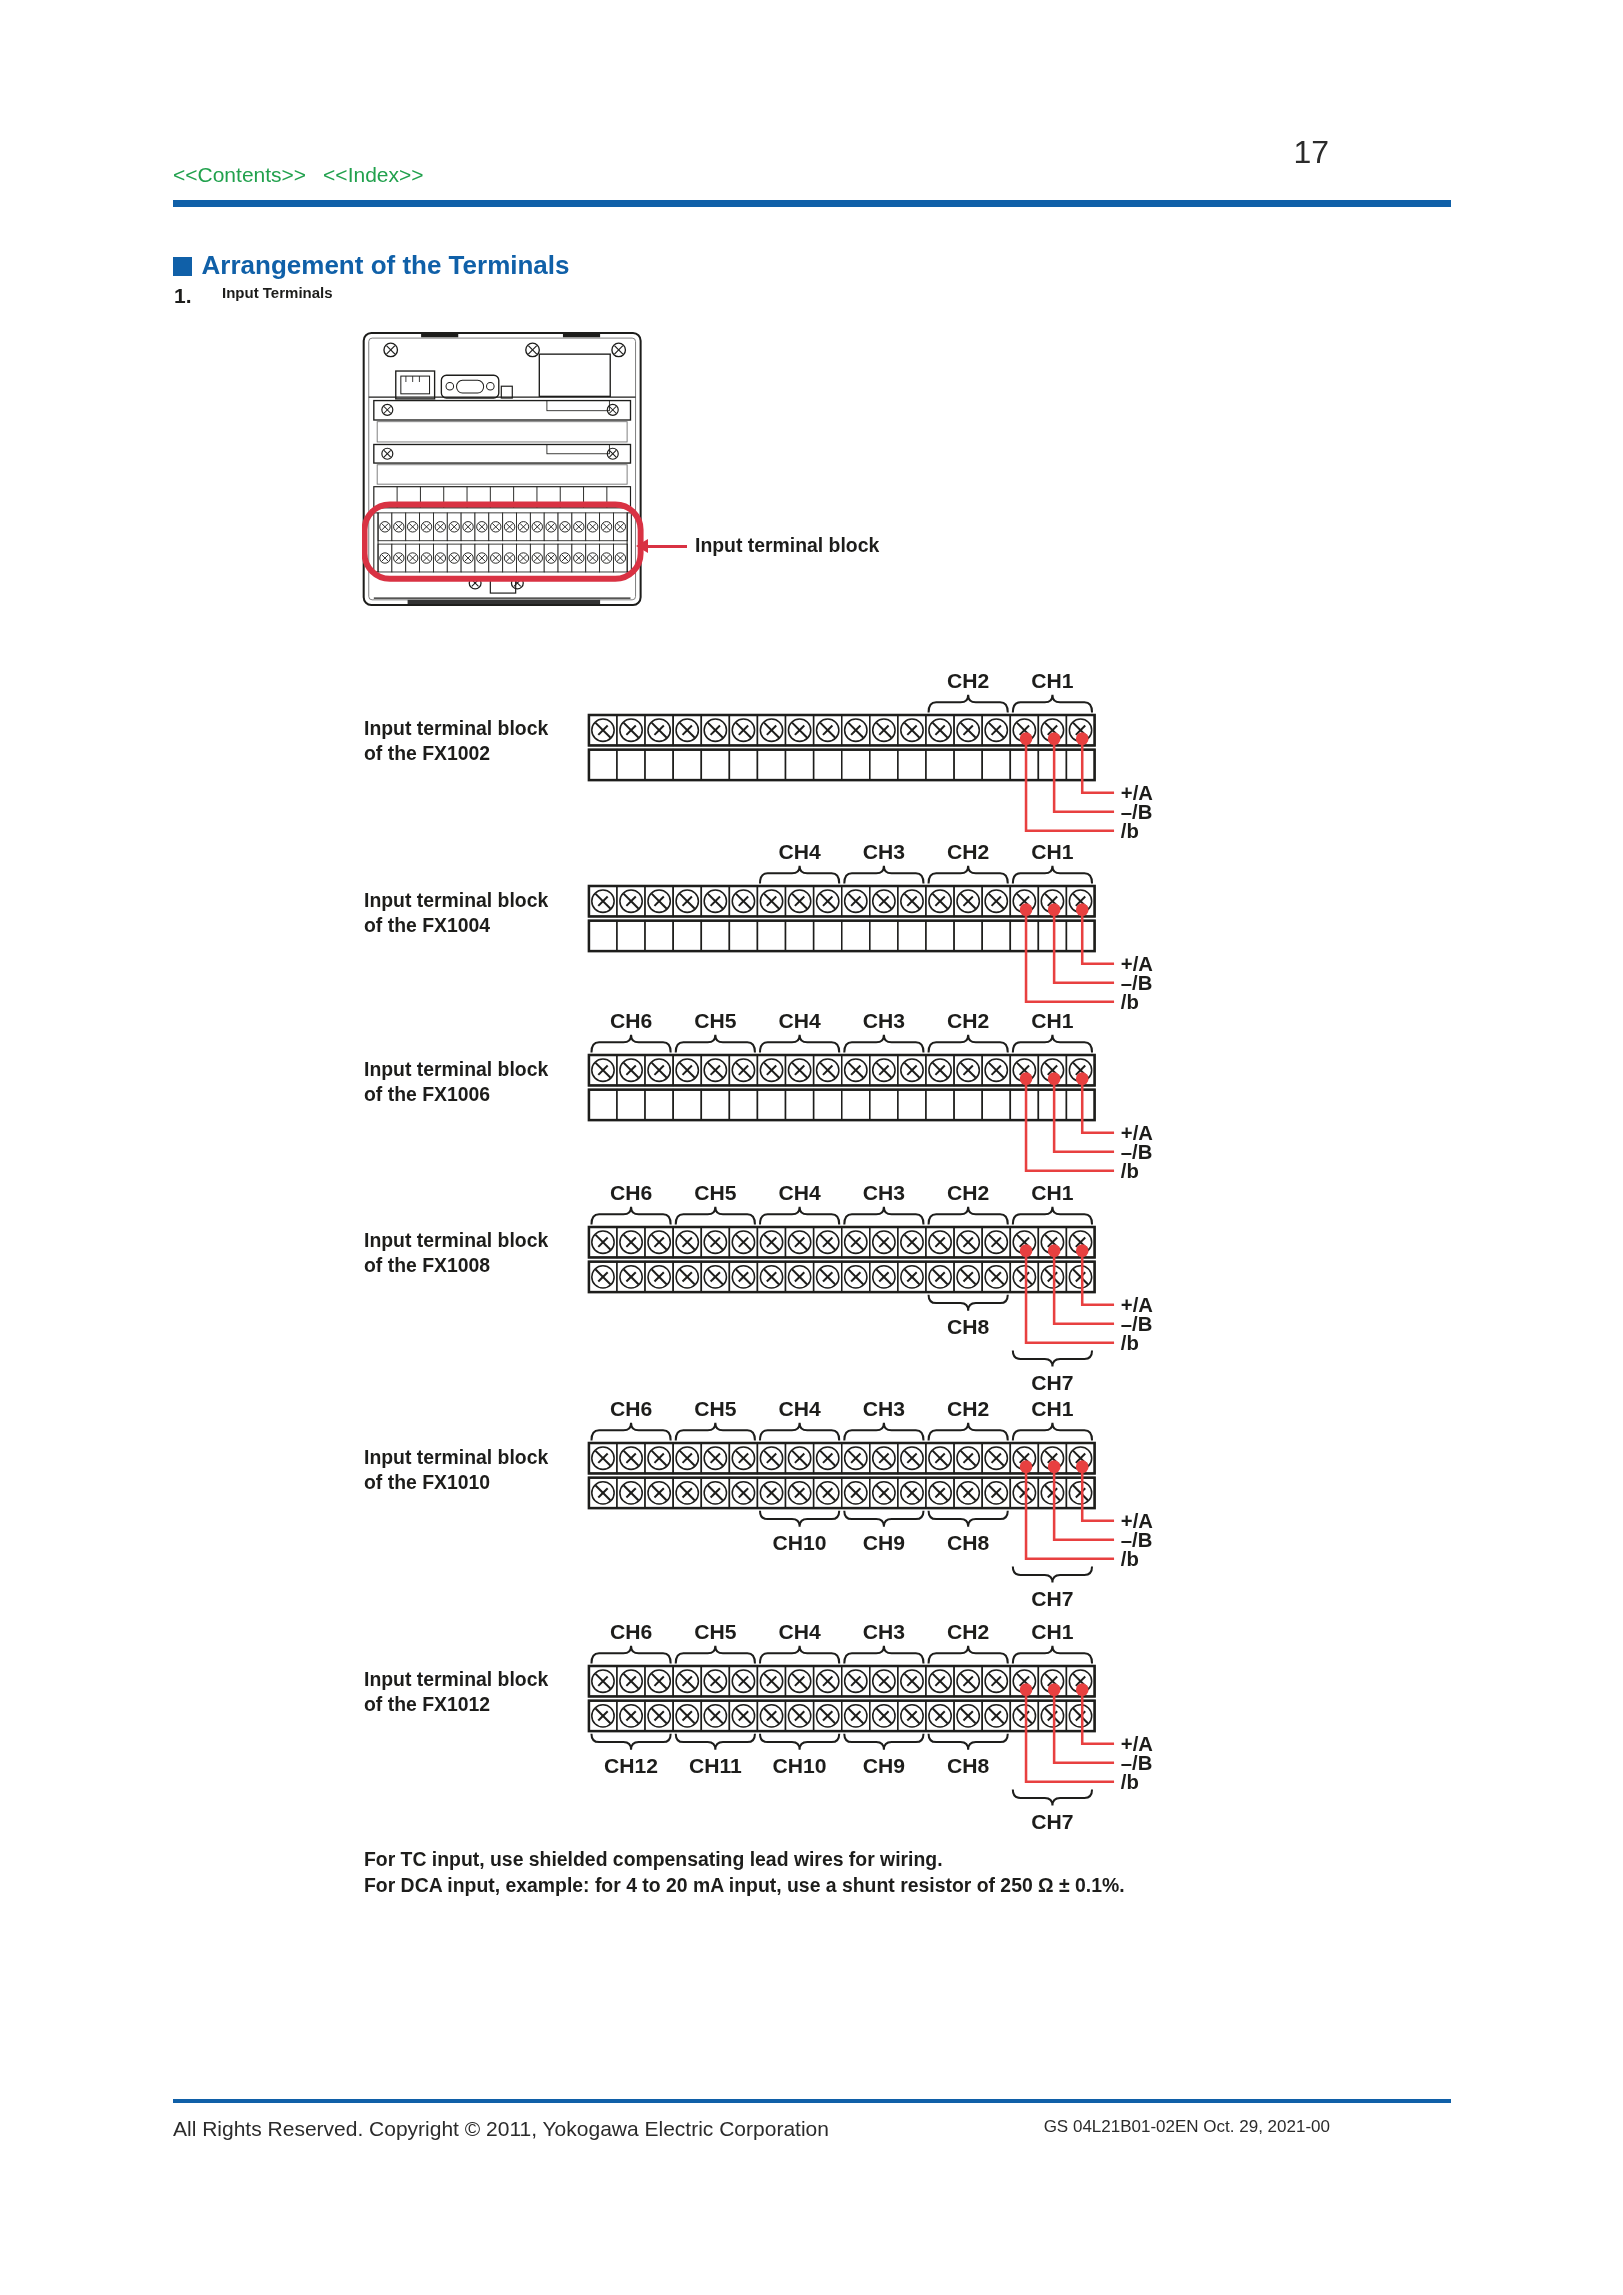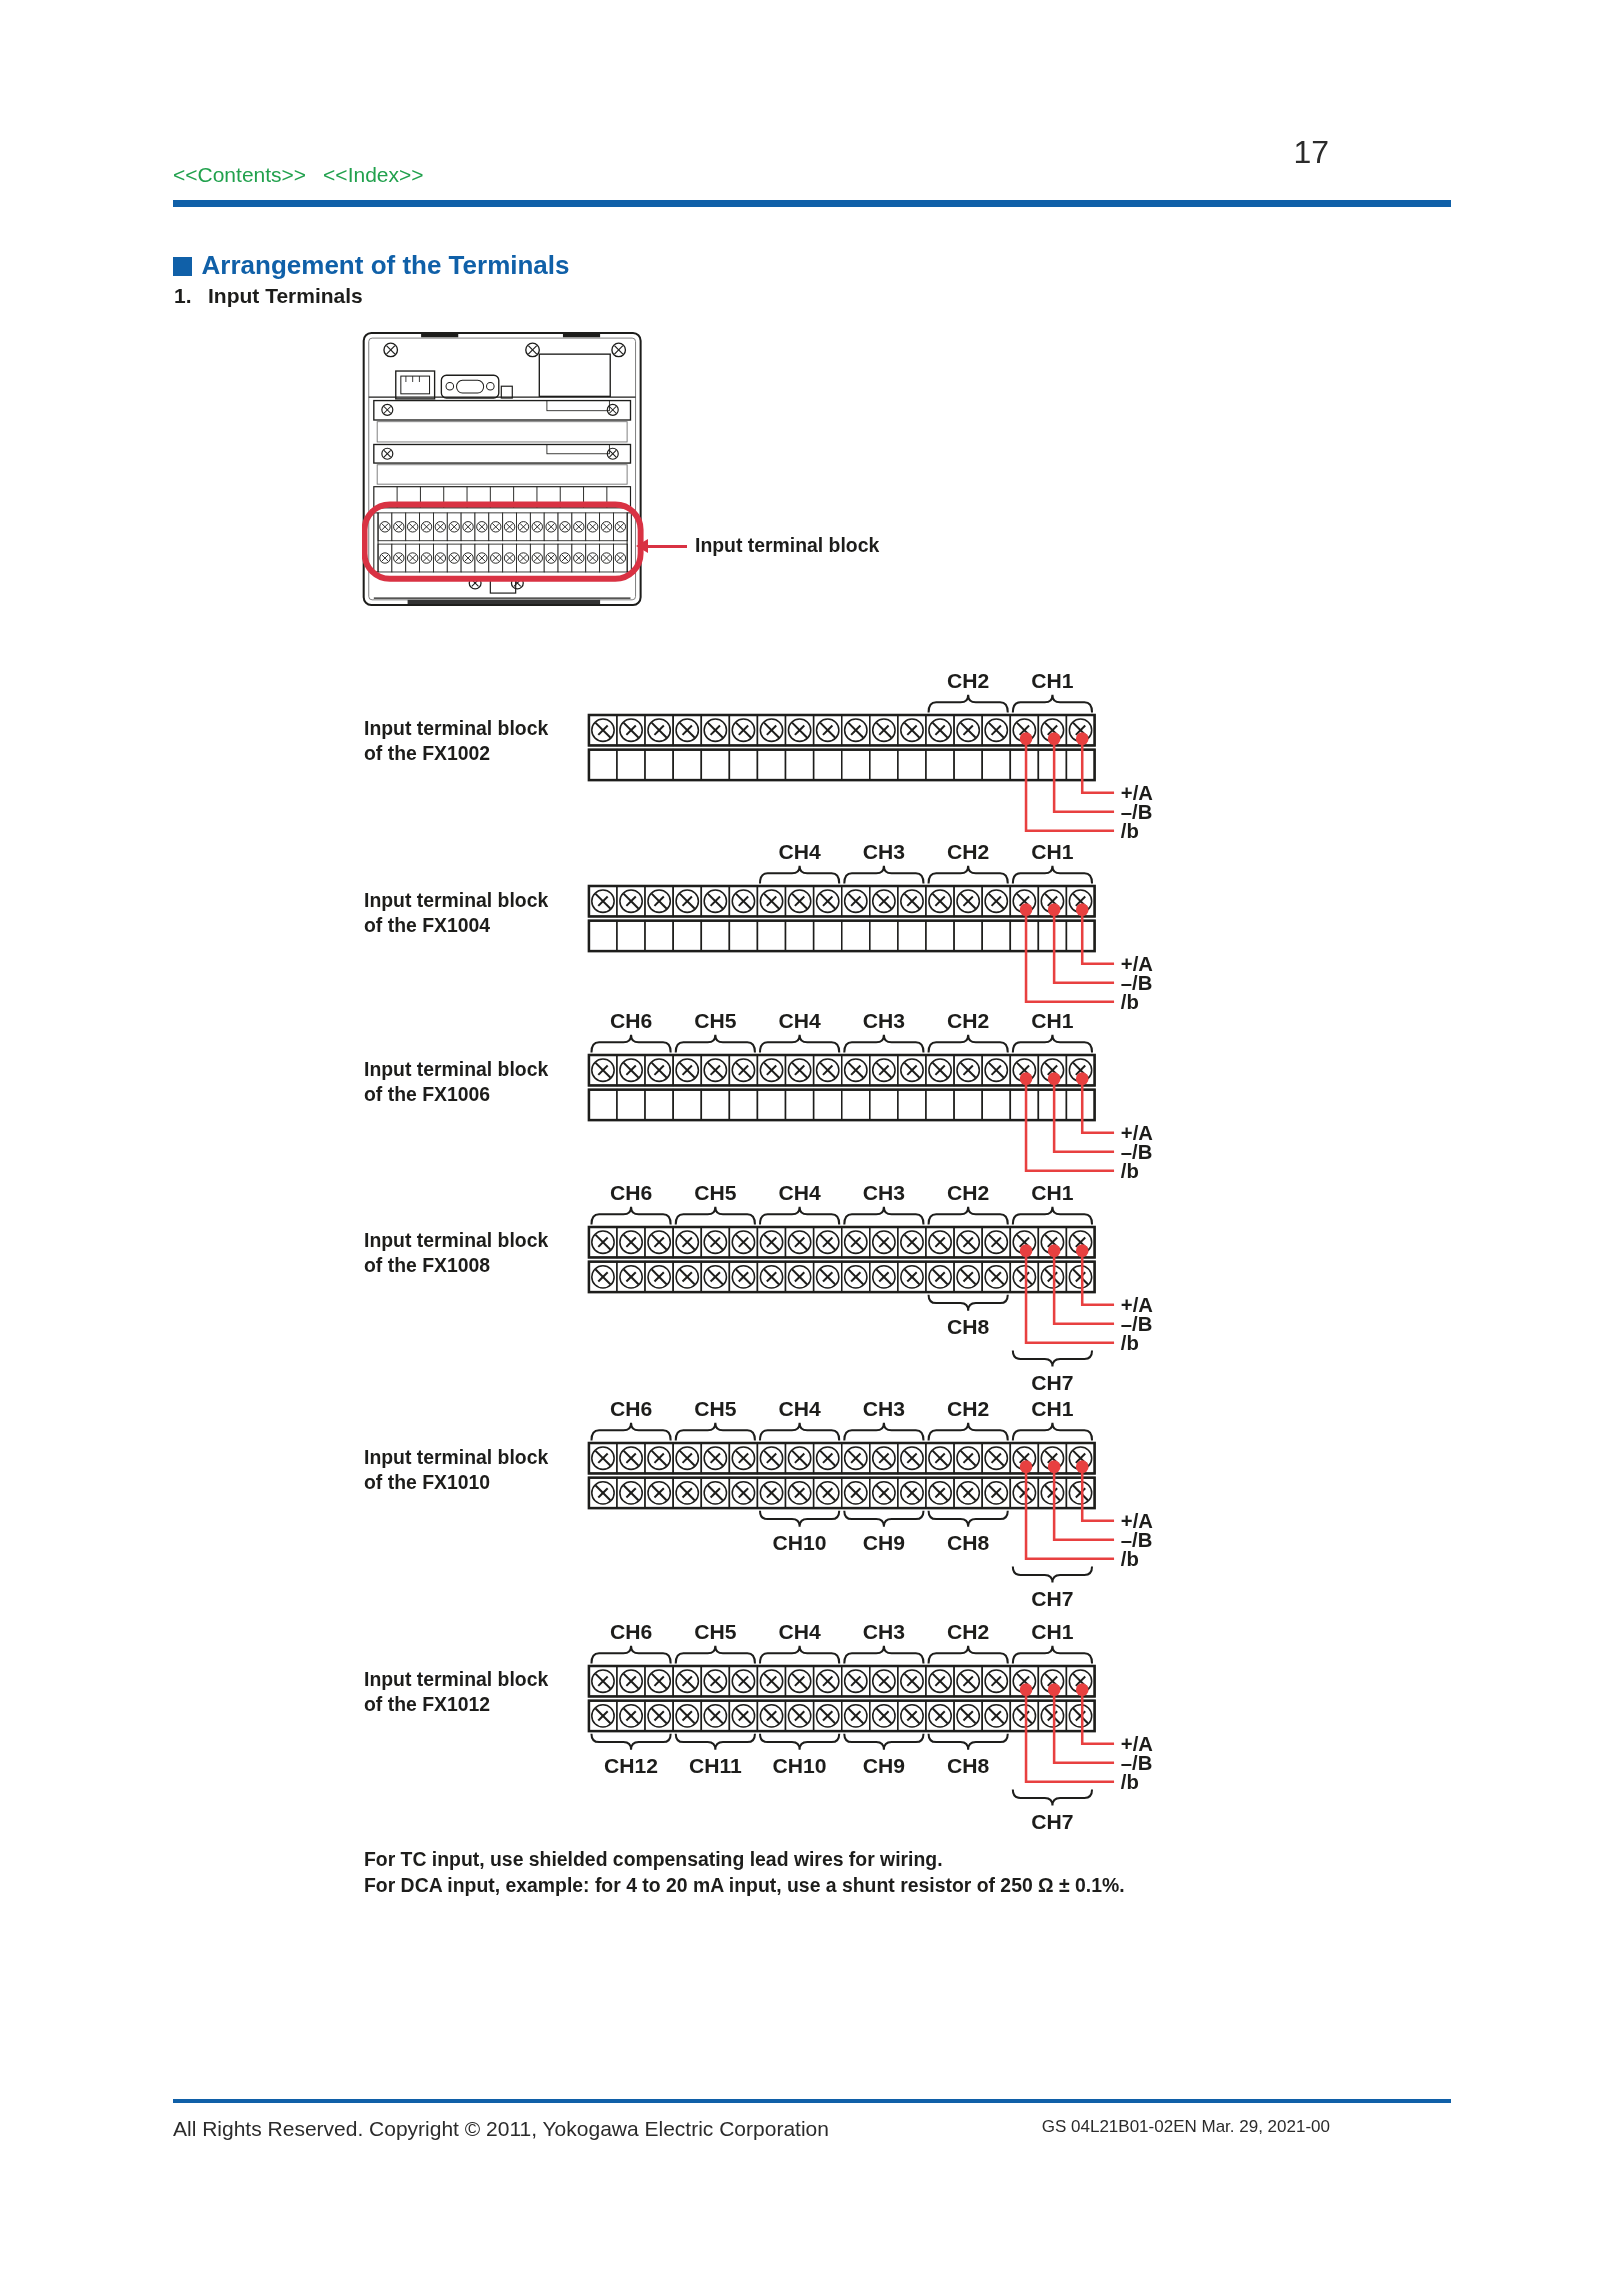--- a/index.html
+++ b/index.html
@@ -8,21 +8,21 @@
   .abs{position:absolute;}
   .links{top:163px;left:173px;font-size:21px;color:#21a14d;}
   .links span{margin-right:17px;cursor:pointer;}
   .pagenum{top:134px;right:173px;font-size:32px;color:#2b2b2b;}
   .toprule{top:200px;left:173px;width:1278px;height:6.8px;background:#1060a8;}
   .botrule{top:2099px;left:173px;width:1278px;height:4.2px;background:#1060a8;}
   .headrow{top:217px;left:173px;display:flex;align-items:center;margin-top:33px;}
   .headsq{width:18.6px;height:18.6px;background:#1060a8;margin-right:10px;margin-top:1.7px;}
   .heading{font-size:26px;font-weight:bold;color:#1060a8;letter-spacing:0px;}
   .subnum{top:284px;left:174px;font-size:21px;font-weight:bold;}
-  .subhead{top:284px;left:208px;font-size:21px;font-weight:bold;}
+  .subhead{top:284px;left:222px;font-size:15px;font-weight:bold;}
   .callout-line{top:545px;left:643px;width:44px;height:3.4px;background:#d93243;}
   .callout-arrow{top:539px;left:636px;width:0;height:0;border-top:7.6px solid transparent;
                  border-bottom:7.6px solid transparent;border-right:12px solid #d93243;}
   .callout-label{top:534px;left:695px;font-size:19.4px;font-weight:bold;}
   .block-label{width:254px;font-size:19.4px;font-weight:bold;line-height:24.5px;}
   .notes{top:1846px;left:364px;font-size:19.4px;font-weight:bold;line-height:26px;width:930px;}
   .footl{top:2117px;left:173px;font-size:21px;color:#2b2b2b;}
   .footr{top:2117px;right:172px;font-size:17px;color:#2b2b2b;}
   svg text{font-family:"Liberation Sans","DejaVu Sans",sans-serif;}
   .ln{fill:none;stroke:#1d1d1b;}
@@ -1588,21 +1588,21 @@
       </svg>
     </div>
 
   <div class="abs notes">
     <div>For TC input, use shielded compensating lead wires for wiring.</div>
     <div>For DCA input, example: for 4 to 20 mA input, use a shunt resistor of 250 Ω ± 0.1%.</div>
   </div>
 
   <div class="abs botrule"></div>
   <div class="abs footl">All Rights Reserved. Copyright © 2011, Yokogawa Electric Corporation</div>
-  <div class="abs footr">GS 04L21B01-02EN   Mar. 29, 2021-00</div>
+  <div class="abs footr">GS 04L21B01-02EN   Oct. 29, 2021-00</div>
 
 <div class="abs block-label" style="left: 364px; top: 716px;">
       <div>Input terminal block</div>
       <div>of the FX1002</div>
     </div>
     <div class="abs block-label" style="left: 364px; top: 888px;">
       <div>Input terminal block</div>
       <div>of the FX1004</div>
     </div>
     <div class="abs block-label" style="left: 364px; top: 1057px;">

